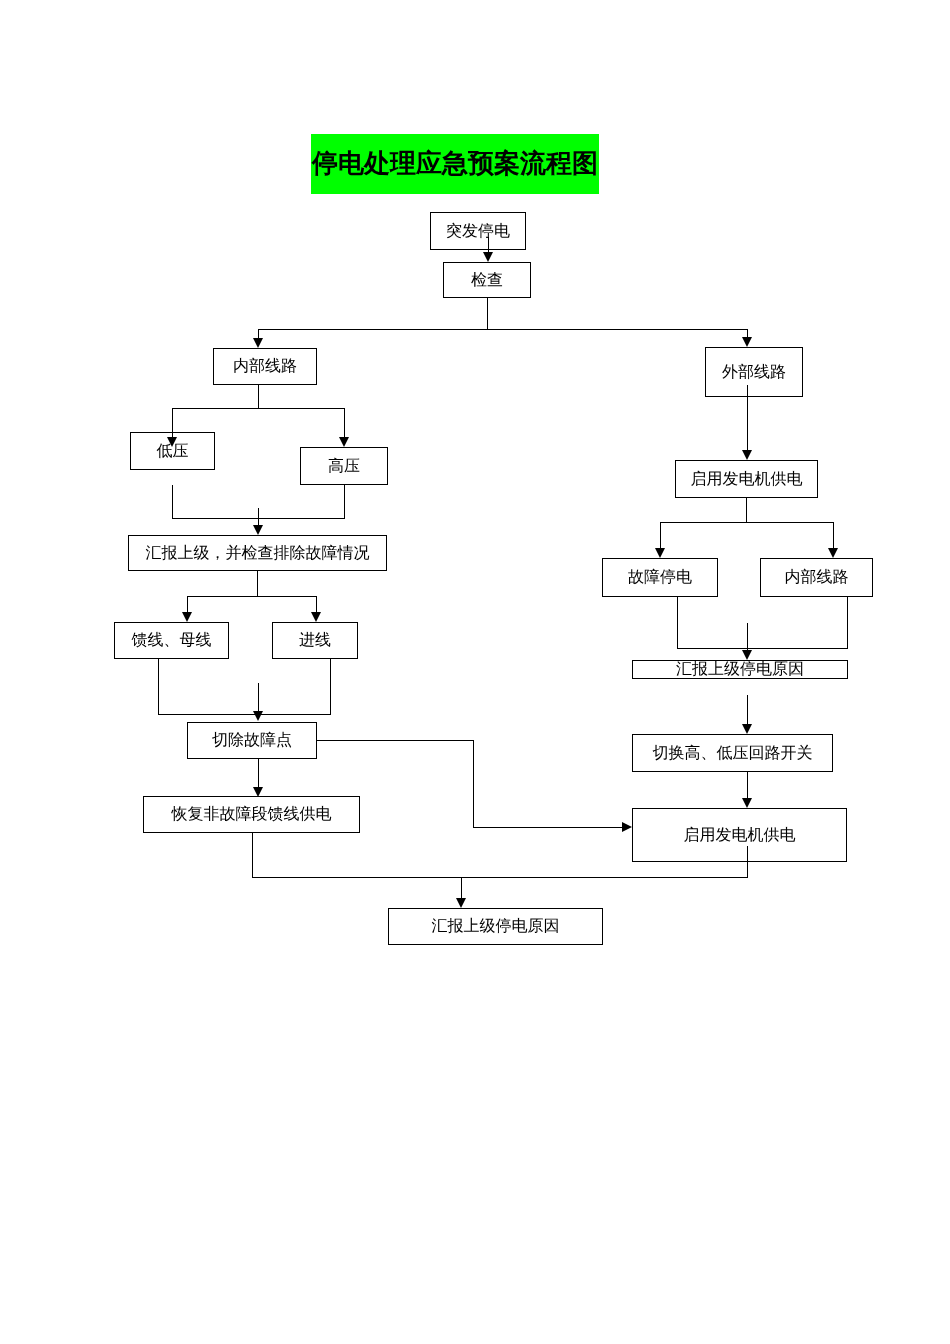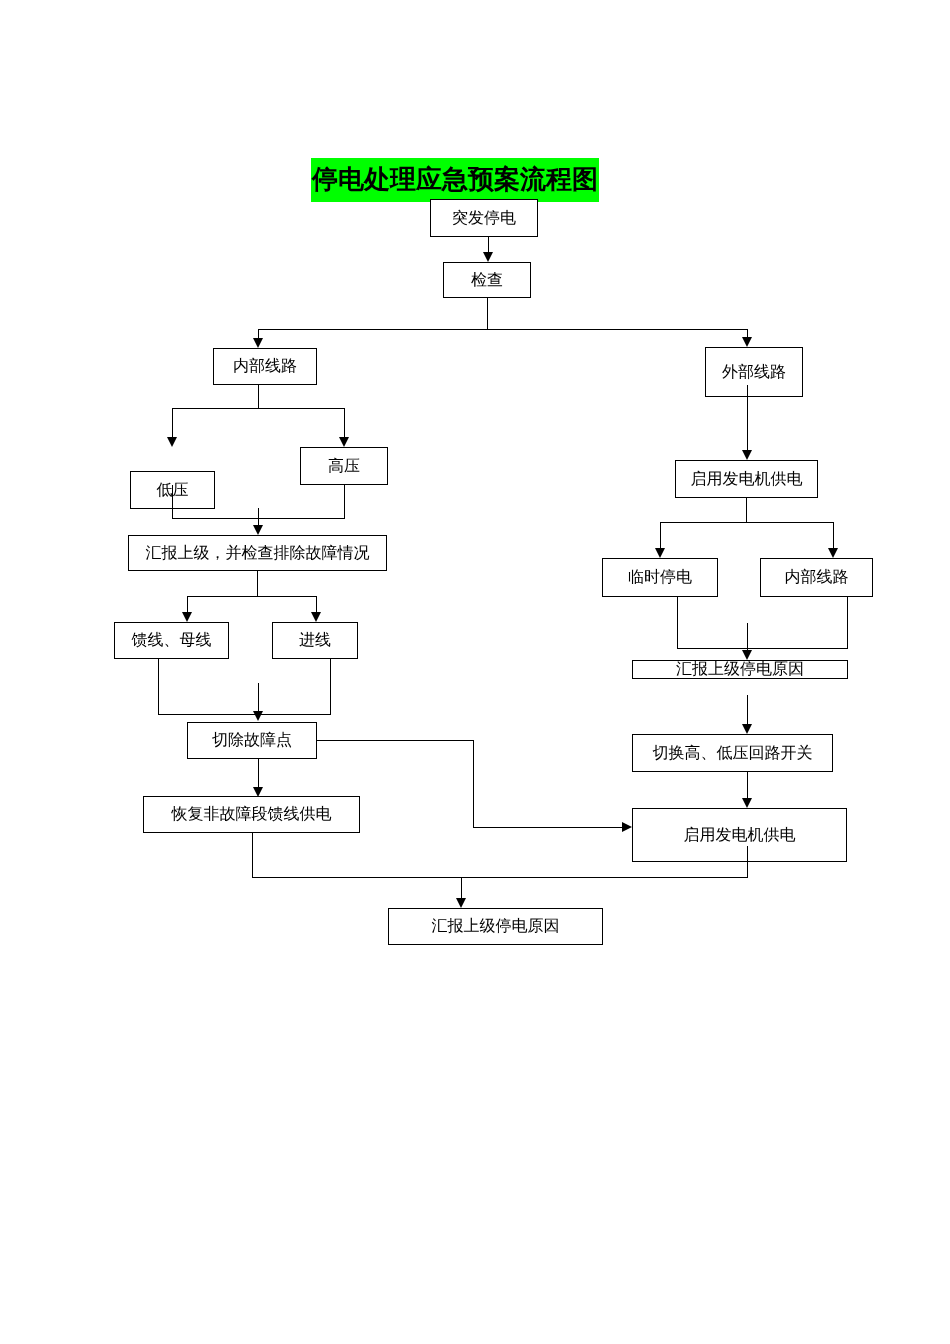--- a/index.html
+++ b/index.html
@@ -16,22 +16,21 @@
     position: absolute;
     left: 311px;
     top: 134px;
     height: 28px;
     line-height: 28px;
     background: #00ff00;
     color: #000000;
     font-size: 26px;
     font-weight: bold;
     white-space: nowrap;
-    padding: 8px 1px;
-    margin-top: 24px;
+    padding: 16px 1px;
   }
   .node {
     position: absolute;
     box-sizing: border-box;
     border: 1px solid #000000;
     background: #ffffff;
     color: #000000;
     font-size: 16px;
     display: flex;
     align-items: center;
@@ -58,33 +57,33 @@
     border-left: 10px solid #000000;
   }
 </style>
 </head>
 <body>
 
 <div class="page">
 
   <div class="title">停电处理应急预案流程图</div>
 
-  <div class="node" style="left:430px;top:199px;width:108px;height:38px">突发停电</div>
+  <div class="node" style="left:430px;top:212px;width:96px;height:38px">突发停电</div>
   <div class="node" style="left:443px;top:262px;width:88px;height:36px">检查</div>
   <div class="node" style="left:213px;top:348px;width:104px;height:37px">内部线路</div>
   <div class="node" style="left:705px;top:347px;width:98px;height:50px">外部线路</div>
-  <div class="node" style="left:130px;top:471px;width:85px;height:38px">低压</div>
+  <div class="node" style="left:130px;top:432px;width:85px;height:38px">低压</div>
   <div class="node" style="left:300px;top:447px;width:88px;height:38px">高压</div>
   <div class="node" style="left:128px;top:535px;width:259px;height:36px">汇报上级，并检查排除故障情况</div>
   <div class="node" style="left:114px;top:622px;width:115px;height:37px">馈线、母线</div>
   <div class="node" style="left:272px;top:622px;width:86px;height:37px">进线</div>
   <div class="node" style="left:187px;top:722px;width:130px;height:37px">切除故障点</div>
   <div class="node" style="left:143px;top:796px;width:217px;height:37px">恢复非故障段馈线供电</div>
   <div class="node" style="left:675px;top:460px;width:143px;height:38px">启用发电机供电</div>
-  <div class="node" style="left:602px;top:558px;width:116px;height:39px">临时停电</div>
+  <div class="node" style="left:602px;top:558px;width:116px;height:39px">故障停电</div>
   <div class="node" style="left:760px;top:558px;width:113px;height:39px">内部线路</div>
   <div class="node" style="left:632px;top:660px;width:216px;height:19px">汇报上级停电原因</div>
   <div class="node" style="left:632px;top:734px;width:201px;height:38px">切换高、低压回路开关</div>
   <div class="node" style="left:632px;top:808px;width:215px;height:54px">启用发电机供电</div>
   <div class="node" style="left:388px;top:908px;width:215px;height:37px">汇报上级停电原因</div>
 
   <div class="ln" style="left:488px;top:237px;width:1px;height:17px"></div>
   <div class="ah-down" style="left:483px;top:252px"></div>
 
   <div class="ln" style="left:487px;top:298px;width:1px;height:31px"></div>

